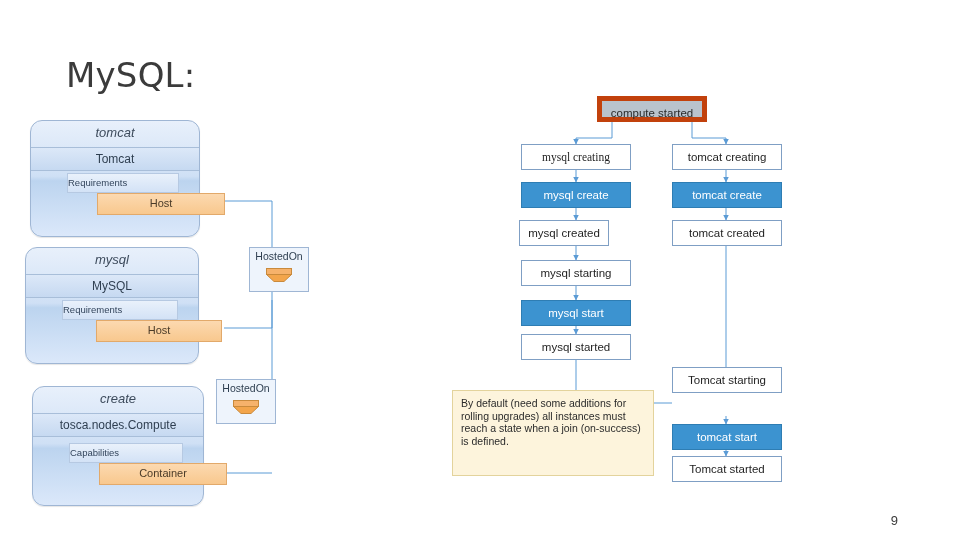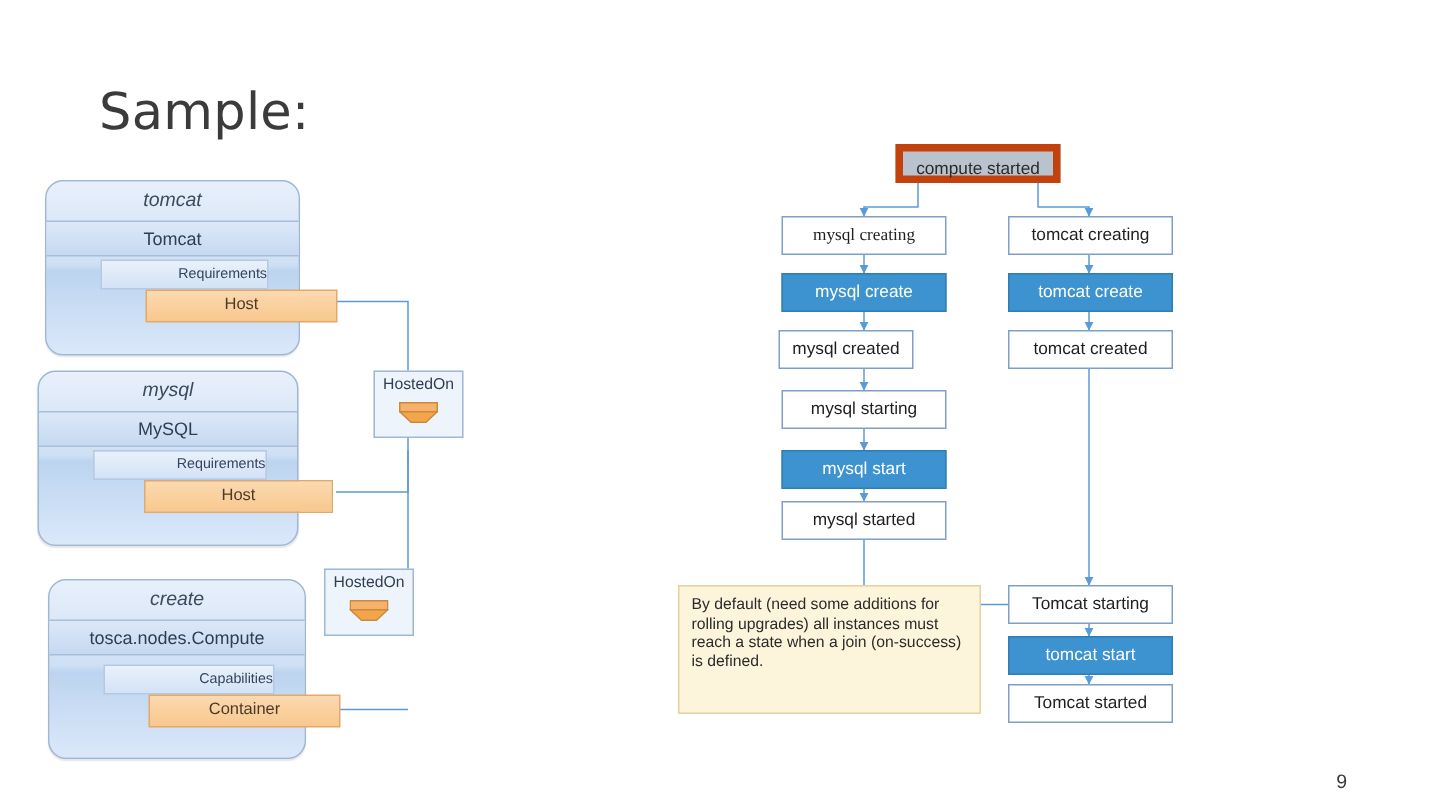--- a/index.html
+++ b/index.html
@@ -44,21 +44,21 @@
     text-align:center;
     font-size:12px;
     color:#2f3f51;
     line-height:22px;
   }
   .sect {
     position:absolute; left:36px; right:20px;
     height:18px;
     background:linear-gradient(to bottom,#e9f1fb,#d3e2f6);
     border:1px solid #b6c9e2;
-    text-align:right;
+    text-align:left;
     font-size:9.5px;
     color:#33455c;
     line-height:17px;
   }
   .cap-box {
     position:absolute;
     height:20px;
     background:linear-gradient(to bottom,#fcd9b0,#f8c88e);
     border:1px solid #e2a96a;
     text-align:center;
@@ -122,21 +122,21 @@
   .pagenum {
     position:absolute; right:62px; bottom:12px;
     font-size:13px; color:#3b3b3b;
   }
 </style>
 </head>
 <body>
 
 <div class="slide">
 
-  <div class="title">Sample:</div>
+  <div class="title">MySQL:</div>
 
   <svg class="arrows">
     <defs>
       <marker id="arr" markerWidth="7" markerHeight="7" refX="5.5" refY="3" orient="auto">
         <path d="M0,0 L6,3 L0,6 z" fill="#5b9bd5"></path>
       </marker>
     </defs>
 
     <path d="M612,122 L612,138 L576,138 L576,144" stroke="#5b9bd5" fill="none" stroke-width="1" marker-end="url(#arr)"></path>
 
@@ -204,21 +204,21 @@
   <div class="state" style="left:521px; top:144px; width:110px;font-family:Liberation Serif, serif;">mysql creating</div>
   <div class="state blue" style="left:521px; top:182px; width:110px;">mysql create</div>
   <div class="state" style="left:519px; top:220px; width:90px;">mysql created</div>
   <div class="state" style="left:521px; top:260px; width:110px;">mysql starting</div>
   <div class="state blue" style="left:521px; top:300px; width:110px;">mysql start</div>
   <div class="state" style="left:521px; top:334px; width:110px;">mysql started</div>
 
   <div class="state" style="left:672px; top:144px; width:110px;">tomcat creating</div>
   <div class="state blue" style="left:672px; top:182px; width:110px;">tomcat create</div>
   <div class="state" style="left:672px; top:220px; width:110px;">tomcat created</div>
-  <div class="state" style="left:672px; top:390px; width:110px;">Tomcat starting</div>
+  <div class="state" style="left:672px; top:367px; width:110px;">Tomcat starting</div>
   <div class="state blue" style="left:672px; top:424px; width:110px;">tomcat start</div>
   <div class="state" style="left:672px; top:456px; width:110px;">Tomcat started</div>
 
   <div class="note" style="left:452px; top:390px; width:202px; height:86px;">By default (need some additions for rolling upgrades) all instances must reach a state when a join (on-success) is defined.</div>
 
   <div class="pagenum">9</div>
 
 </div>
 
 </body></html>

